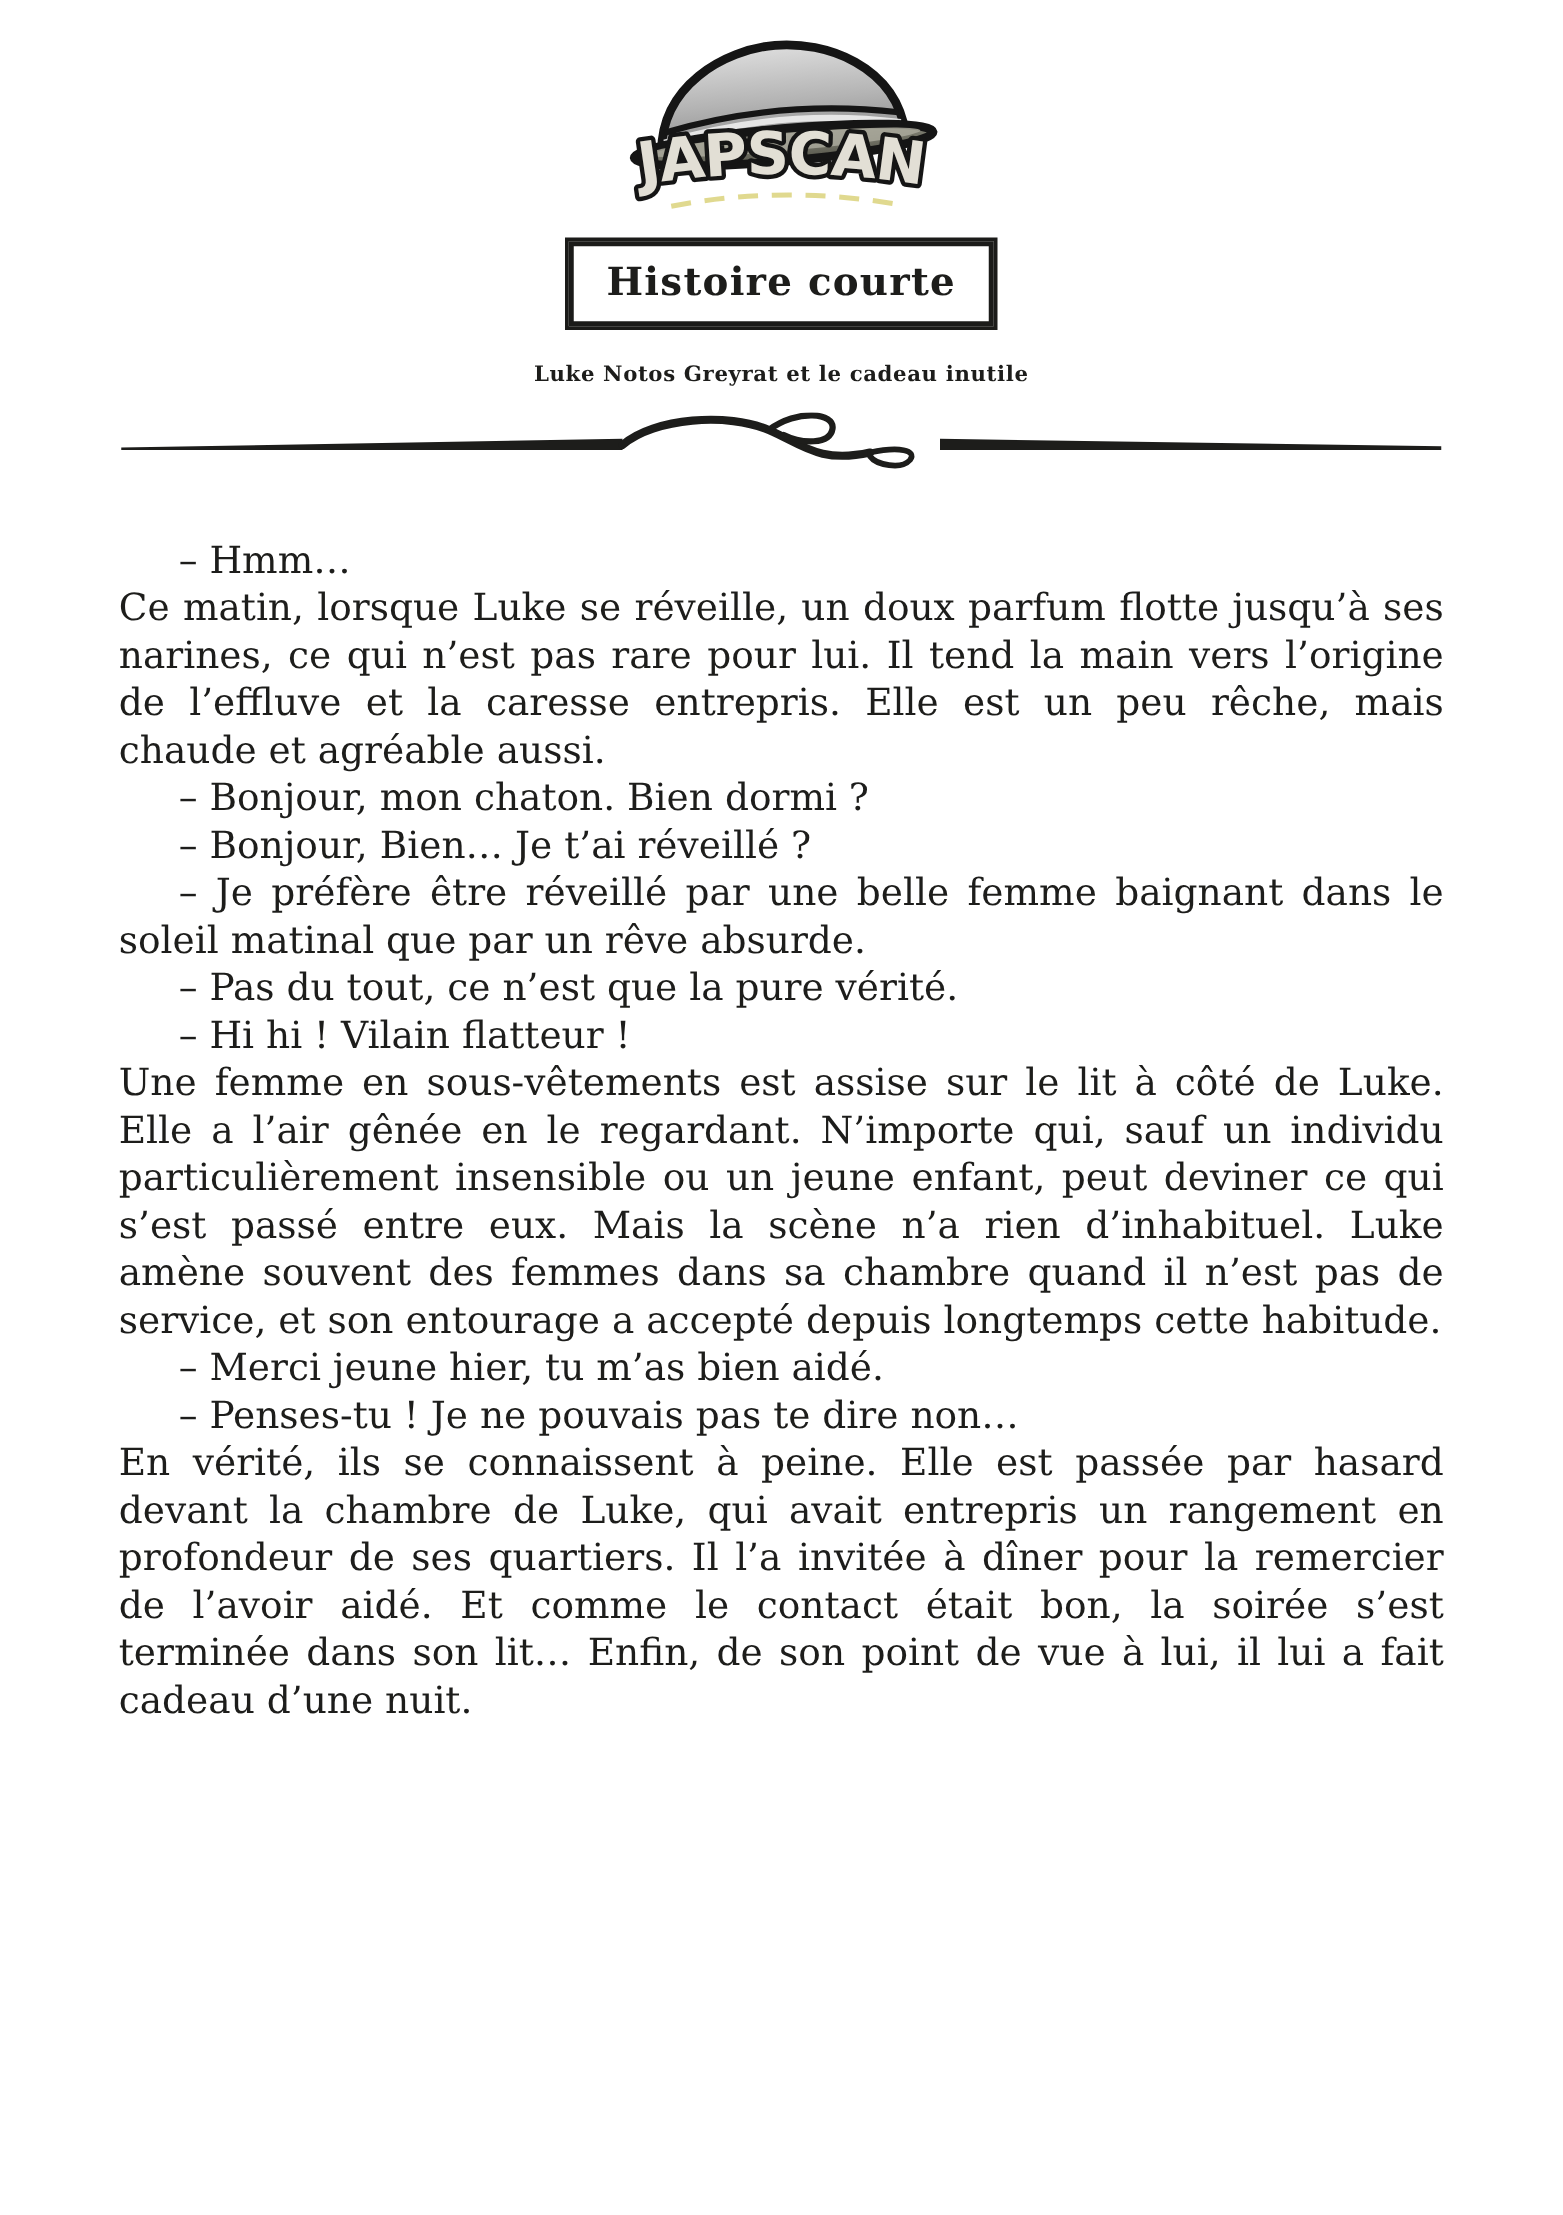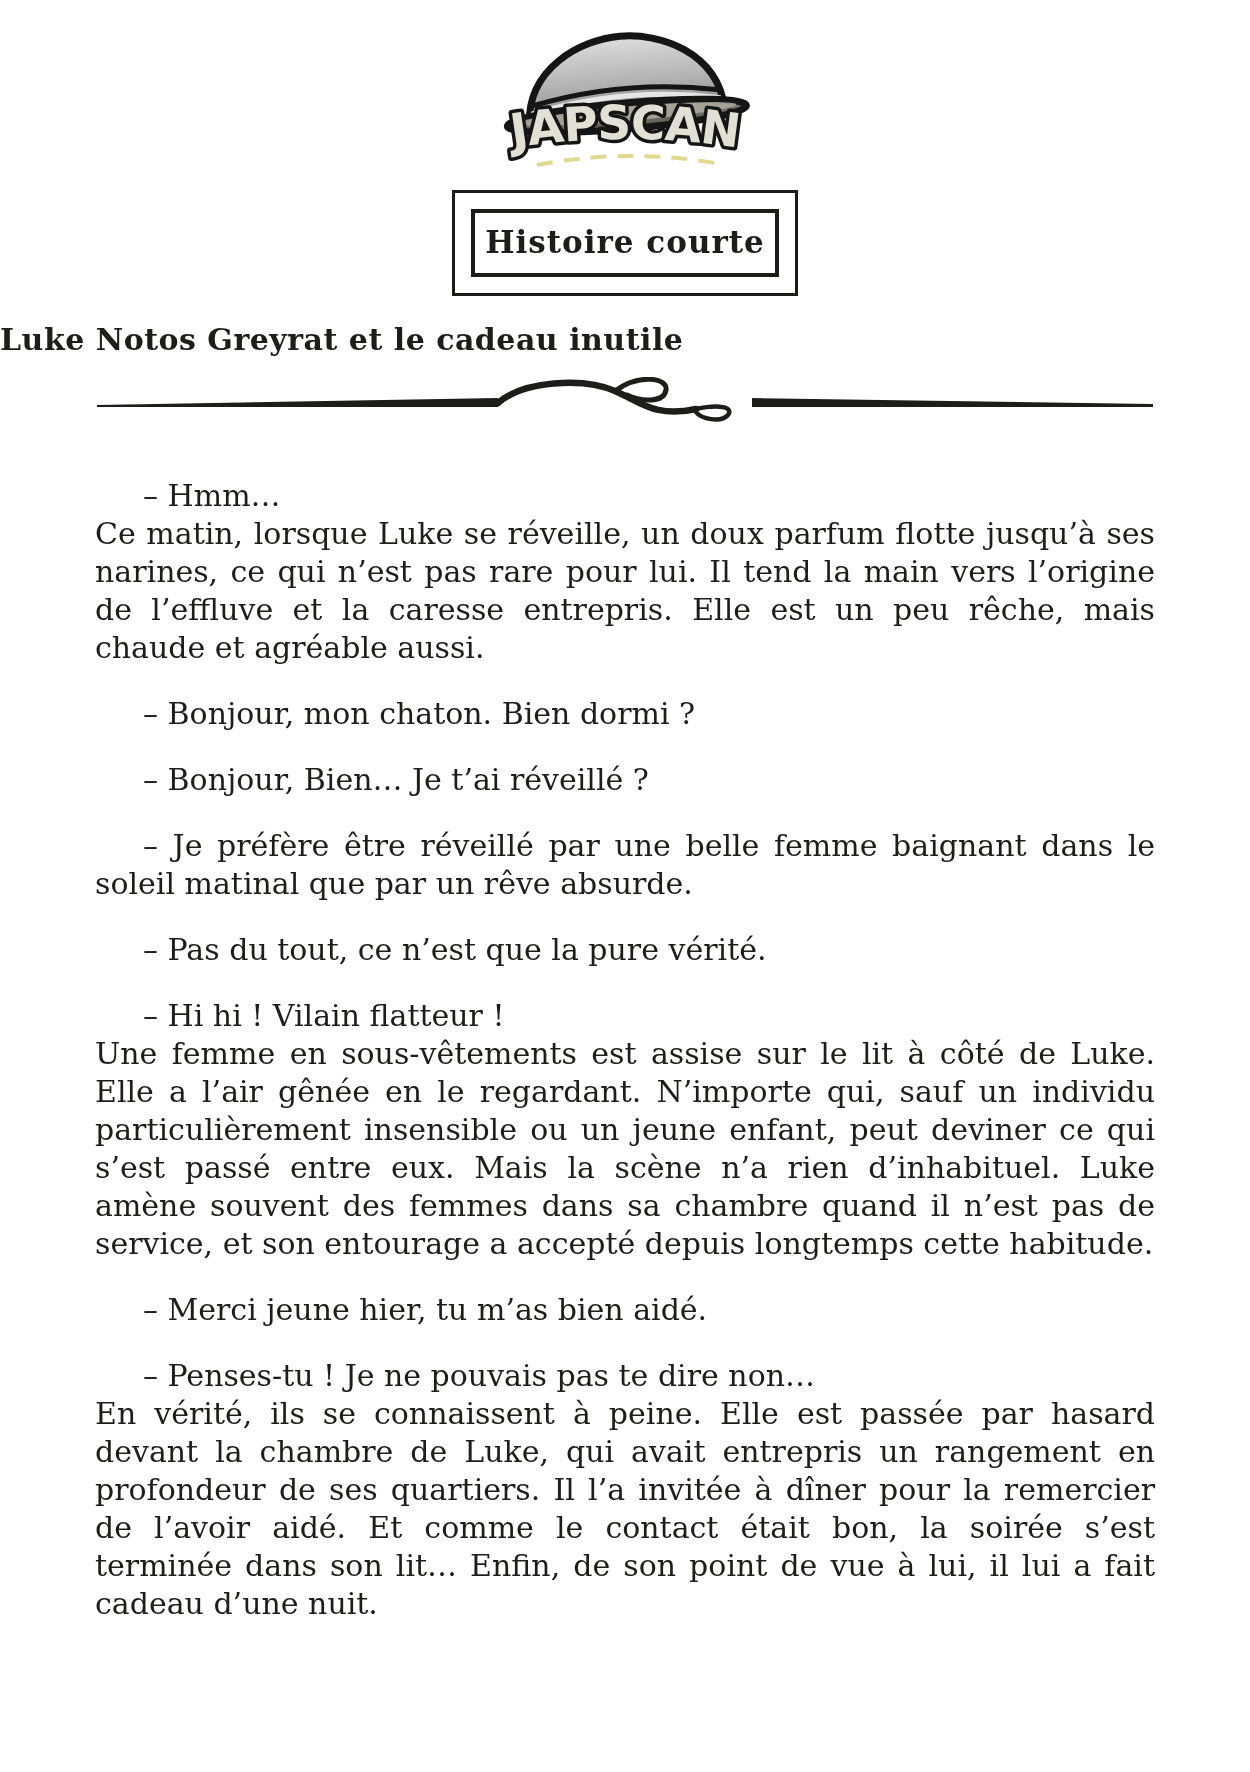--- a/index.html
+++ b/index.html
@@ -18,63 +18,63 @@
     height: 146px;
     margin: 24px auto 0;
     display: block;
   }
   .logo-wrap svg { display: block; width: 100%; height: 100%; }
   .title-box-outer {
     width: 346px;
     box-sizing: border-box;
     margin: 20px auto 0;
     border: 3px solid #1b1b19;
-    padding: 16px;
+    padding: 0;
     background: #ffffff;
   }
   .title-box-inner {
     border: 4px solid #1b1b19;
     text-align: center;
     padding: 11px 6px 13px;
   }
   .page-title {
     margin: 0;
     font-family: "DejaVu Serif", serif;
     font-weight: bold;
     font-size: 31px;
     line-height: 36px;
     letter-spacing: 1px;
     color: #1d1d1b;
     white-space: nowrap;
   }
   .subtitle {
     margin: 26px 0 0;
-    text-align: left;
+    text-align: center;
     font-family: "DejaVu Serif", serif;
     font-weight: bold;
-    font-size: 30px;
+    font-size: 17px;
     letter-spacing: 0.5px;
     color: #1d1d1b;
   }
   .divider {
     display: block;
     width: 1060px;
     height: 48px;
     margin: 20px auto 0;
   }
   .story {
     width: 1060px;
     margin: 52px auto 0;
     font-size: 30px;
     line-height: 38px;
     text-align: justify;
     color: #1d1d1b;
   }
   .story p { margin: 0; padding: 0; }
-  .story p.dialogue { text-indent: 48px; margin-top: 28px; }
+  .story p.dialogue { text-indent: 48px; }
 </style>
 </head>
 <body>
 
 <div class="page">
 
   <div class="logo-wrap">
     <svg viewBox="0 0 300 146" xmlns="http://www.w3.org/2000/svg">
       <defs>
         <linearGradient id="domeGrad" x1="0" y1="0" x2="0" y2="1">

